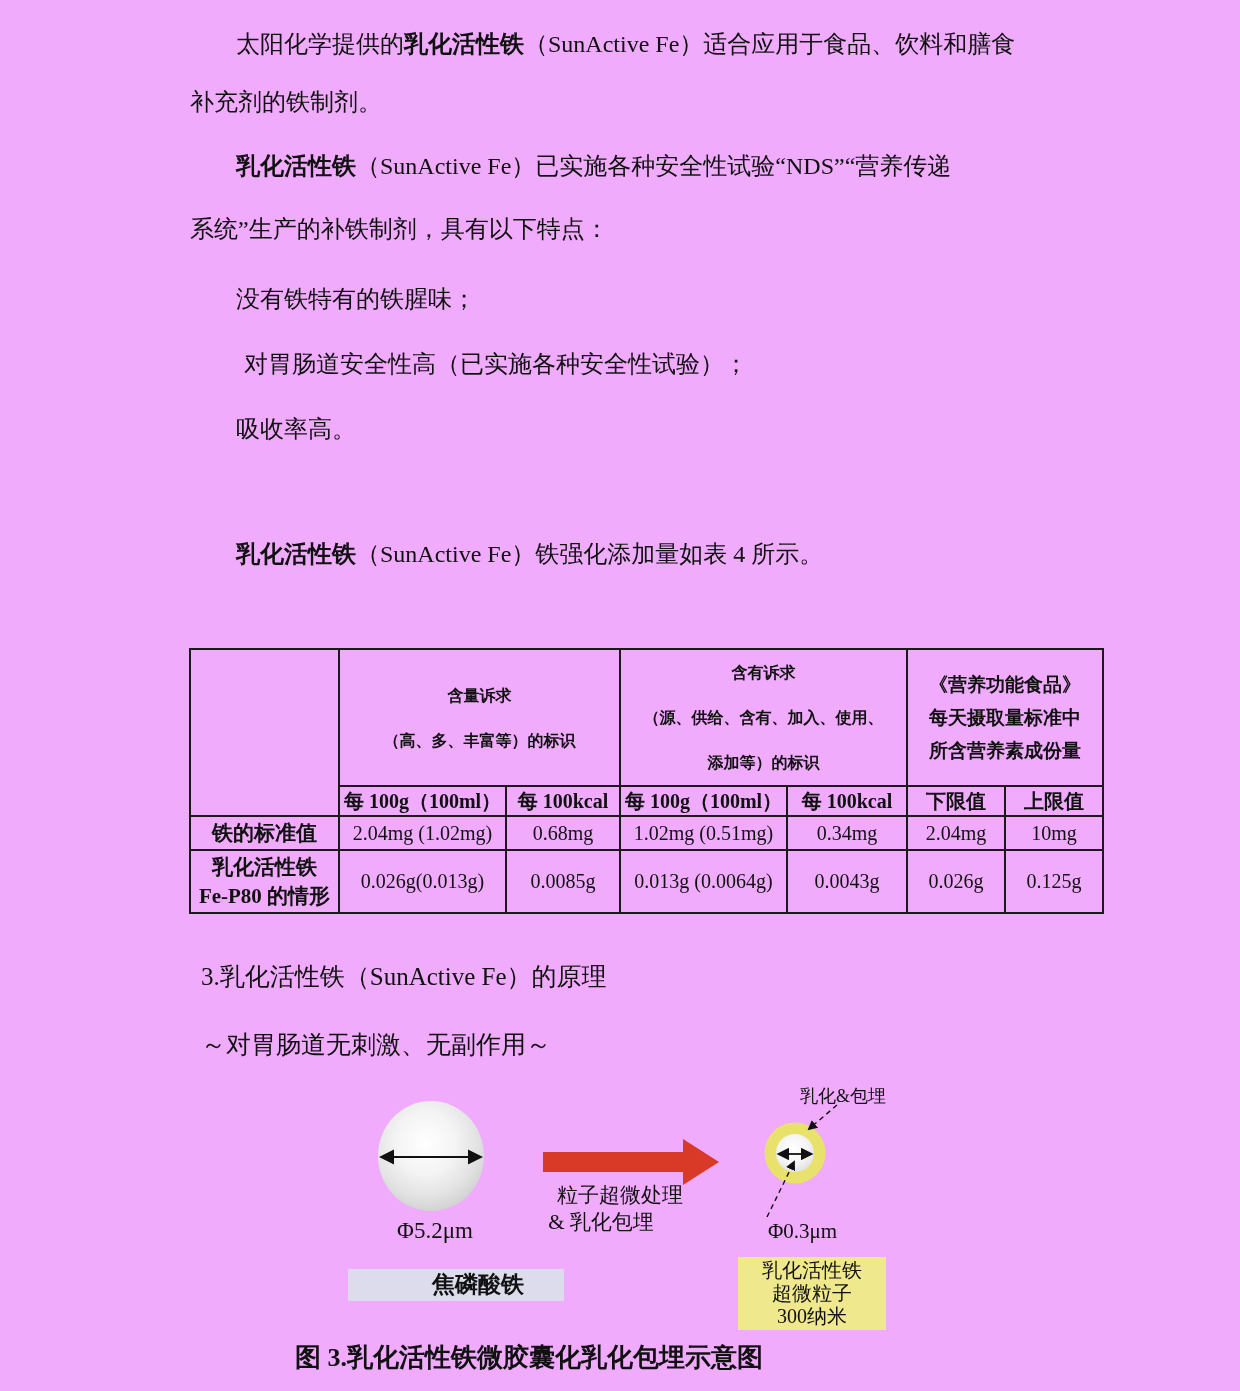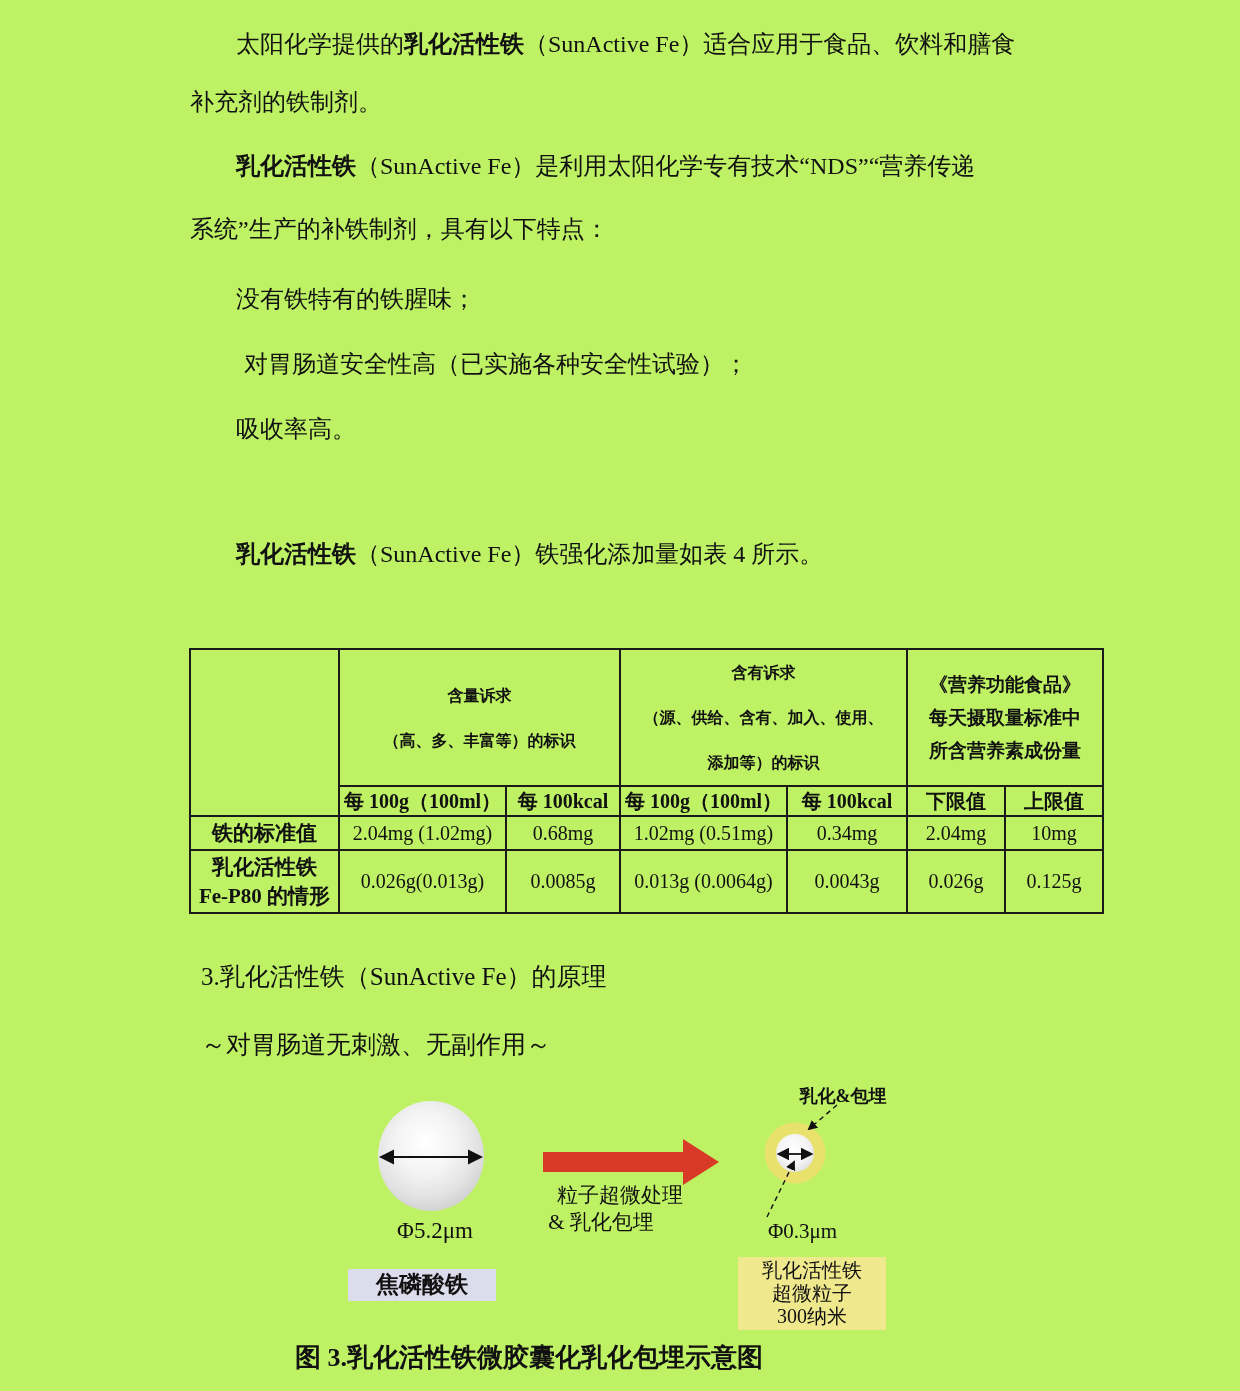--- a/index.html
+++ b/index.html
@@ -1,17 +1,17 @@
 <!DOCTYPE html>
 <html><head>
 <meta charset="utf-8">
 <style>
   html,body{margin:0;padding:0;background:#ffffff;}
   .page{
-    position:relative;width:1240px;height:1391px;background:#bef264;
+    position:relative;width:1240px;height:1391px;background:#f0abfc;
     font-family:"Liberation Serif","DejaVu Serif",serif;color:#111;overflow:hidden;
   }
   .ln{position:absolute;font-size:24px;white-space:nowrap;line-height:32px;}
   .ln b{font-weight:bold;}
   .tbl-title i{font-size:22px;font-style:italic;}
   .heading{position:absolute;font-size:25px;font-weight:normal;white-space:nowrap;margin-left:11px;}
 
   table.nutri{
     position:absolute;left:189px;top:648px;width:913px;
     border-collapse:collapse;table-layout:fixed;
@@ -24,42 +24,42 @@
   td.rowlab{font-weight:bold;font-size:21px;line-height:29px;}
   .nowrap{white-space:nowrap;}
 
   .diagram{position:absolute;left:0;top:1080px;width:1240px;height:260px;}
   .diagram svg{position:absolute;left:0;top:0;}
   .dlabel{position:absolute;text-align:center;white-space:nowrap;}
   .serifnum{font-family:"Liberation Serif","DejaVu Serif",serif;}
   .d-left-dia{left:365px;top:138px;width:140px;font-size:23px;}
   .d-proc1{left:535px;top:101px;width:170px;font-size:21px;}
   .d-proc2{left:516px;top:128px;width:170px;font-size:21px;}
-  .d-coat{left:783px;top:4px;width:120px;font-size:18px;font-weight:bold;}
+  .d-coat{left:783px;top:4px;width:120px;font-size:18px;}
   .d-right-dia{left:745px;top:139px;width:115px;font-size:21px;}
   .d-box-left{
-    left:348px;top:189px;width:148px;height:32px;line-height:32px;
-    background:#dcdcec;font-size:23px;font-weight:bold;
+    left:348px;top:189px;width:172px;height:32px;line-height:32px;
+    background:#dcdcec;font-size:23px;font-weight:bold;padding-left:44px;
   }
   .d-box-right{
     left:738px;top:177px;width:148px;padding:2px 0;
     background:#efe88d;font-size:20px;line-height:23px;
   }
   .caption{position:absolute;left:0;top:1340px;width:1028px;text-align:center;
     font-size:26px;font-weight:bold;padding-left:15px;}
 </style>
 </head>
 <body>
 
 <div class="page">
 
   <div class="ln" style="left:236px;top:28px"><span>太阳化学提供的</span><b>乳化活性铁</b><span>（SunActive Fe）适合应用于食品、饮料和膳食</span></div>
   <div class="ln" style="left:190px;top:86px"><span>补充剂的铁制剂。</span></div>
 
-  <div class="ln" style="left:236px;top:150px"><b>乳化活性铁</b><span>（SunActive Fe）是利用太阳化学专有技术“NDS”“营养传递</span></div>
+  <div class="ln" style="left:236px;top:150px"><b>乳化活性铁</b><span>（SunActive Fe）已实施各种安全性试验“NDS”“营养传递</span></div>
   <div class="ln" style="left:190px;top:213px"><span>系统”生产的补铁制剂，具有以下特点：</span></div>
 
   <div class="ln" style="left:236px;top:283px"><span>没有铁特有的铁腥味；</span></div>
   <div class="ln" style="left:244px;top:348px"><span>对胃肠道安全性高（已实施各种安全性试验）；</span></div>
   <div class="ln" style="left:236px;top:413px"><span>吸收率高。</span></div>
 
   <div class="ln" style="left:236px;top:538px"><b>乳化活性铁</b><span>（SunActive Fe）铁强化添加量如表 4 所示。</span></div>
 
 
   <table class="nutri">

